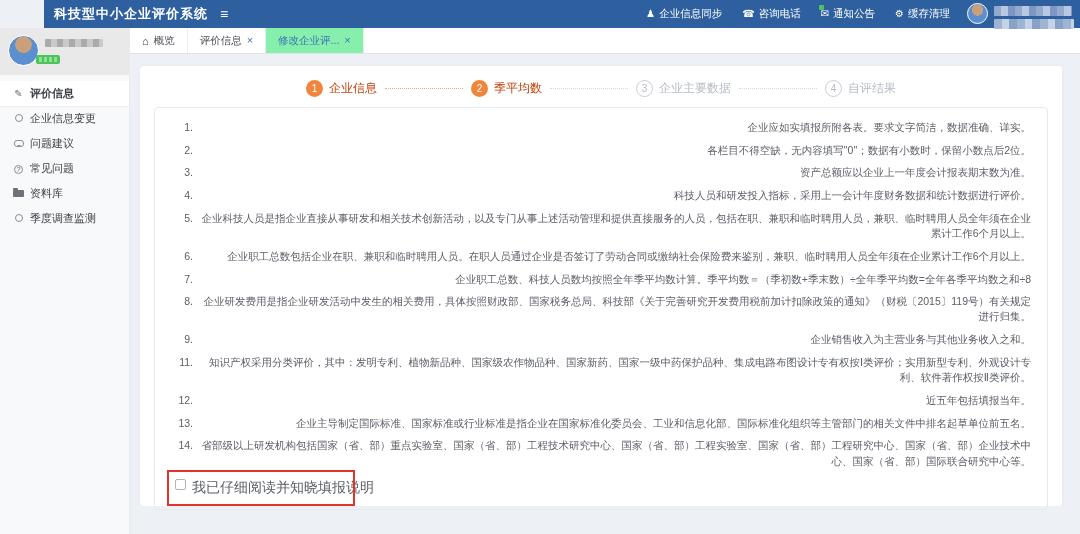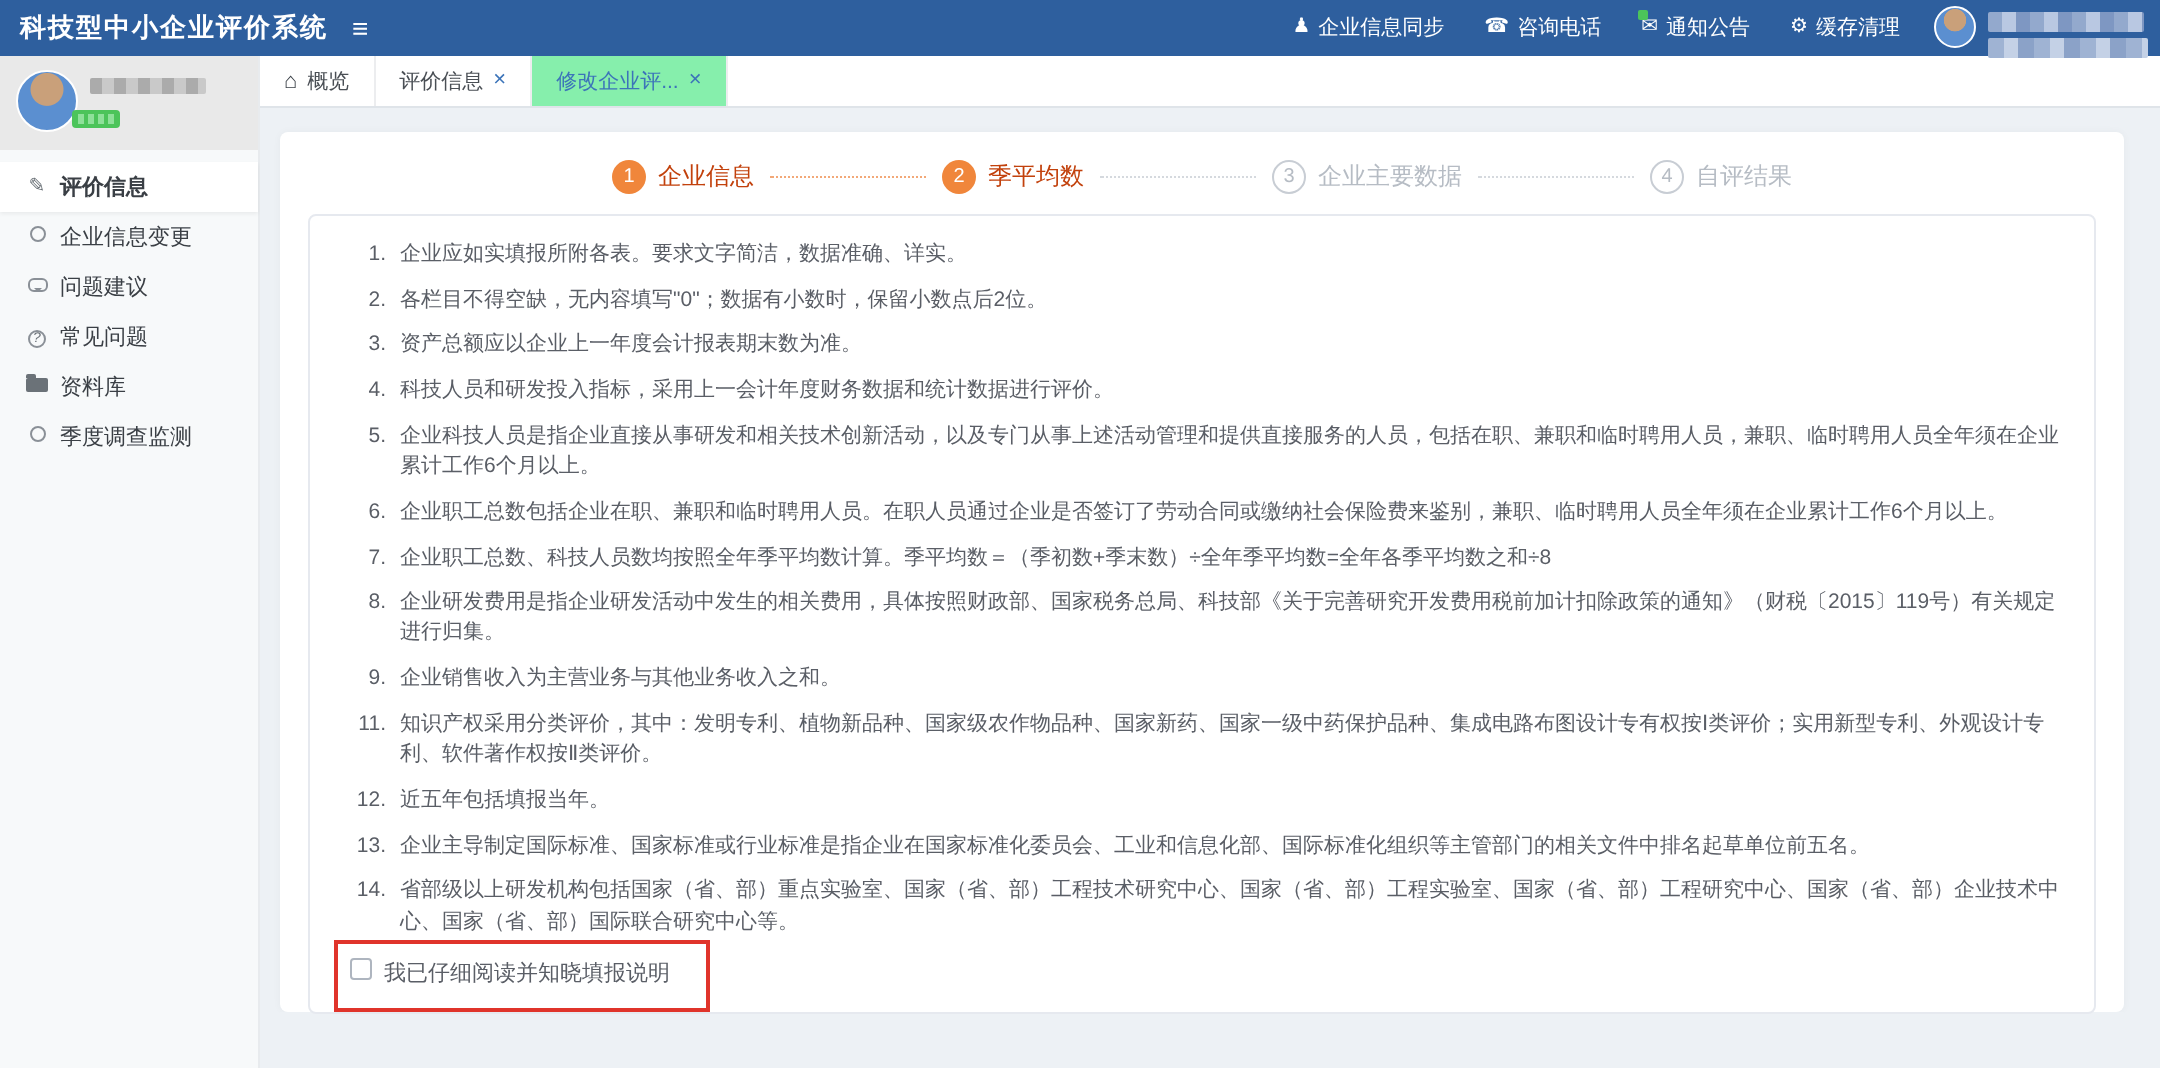--- a/index.html
+++ b/index.html
@@ -1,21 +1,21 @@
 <!DOCTYPE html>
 <html><head>
 <meta charset="utf-8">
 <style>
   * { margin:0; padding:0; box-sizing:border-box; }
   html,body { width:1080px; height:534px; overflow:hidden;
     font-family:"Liberation Sans","DejaVu Sans",sans-serif; background:#edf1f5; }
 
   
   .topbar { position:relative; height:28px; background:#2e5f9e; display:flex;
-    align-items:center; padding:0 10px; color:#fff; z-index:20; }
+    align-items:center; padding:0 10px; color:#fff; z-index:20;margin-left:44px; }
   .topbar-title { font-size:13px; font-weight:bold; letter-spacing:1px; }
   .menu-toggle { margin-left:12px; font-size:14px; cursor:pointer; line-height:1; }
   .topnav { margin-left:auto; display:flex; align-items:center; gap:20px; margin-right:120px; }
   .topnav-item { display:flex; align-items:center; gap:4px; font-size:10.5px; cursor:pointer; }
   .topnav-ico { font-size:10px; line-height:1; position:relative; }
   .mail-wrap { position:relative; }
   .mail-badge { position:absolute; top:-4px; left:-2px; width:5px; height:5px;
     background:#4cc45a; border-radius:1px; }
   .top-user { position:absolute; right:6px; top:3px; display:flex; gap:6px; z-index:25; }
   .avatar-sm { width:21px; height:21px; border-radius:50%; border:1px solid #fff;
@@ -83,23 +83,23 @@
   .step.on .step-label { color:#c2410c; }
   .step.off .step-label { color:#b6bcc4; }
   .connector { width:78px; border-top:1px dotted #d5d9de; }
   .connector.hot { border-top-color:#f2a878; }
 
   
   .panel { position:relative; margin:2px 14px 0 14px; border:1px solid #e6e9ef; border-radius:4px;
     padding:12px 16px 10px 16px; }
   .li { display:flex; font-size:10.5px; color:#5a5e66; line-height:1.45; margin-bottom:7.5px; }
   .li .num { flex:none; width:22px; text-align:right; margin-right:7px; }
-  .li .txt { flex:1; }
+  .li .txt { flex:1;text-align:right; }
   .check-row { position:relative; display:flex; gap:6px; margin:10px 0 2px 4px;
-    font-size:11px; color:#5a5e66; width:fit-content; cursor:pointer; }
+    font-size:14px; color:#5a5e66; width:fit-content; cursor:pointer; }
   .checkbox { width:11px; height:11px; border:1px solid #aeb5bf; border-radius:2px; background:#fff; flex:none; }
   .hl-checkbox { position:absolute; left:-8px; top:-9px; width:188px; height:36px;
     border:2px solid #e0342b; pointer-events:none; z-index:5; }
 
   .footer-strip { height:28px; background:#edf1f5; }
 </style>
 </head>
 <body>
 
 <div class="topbar">

